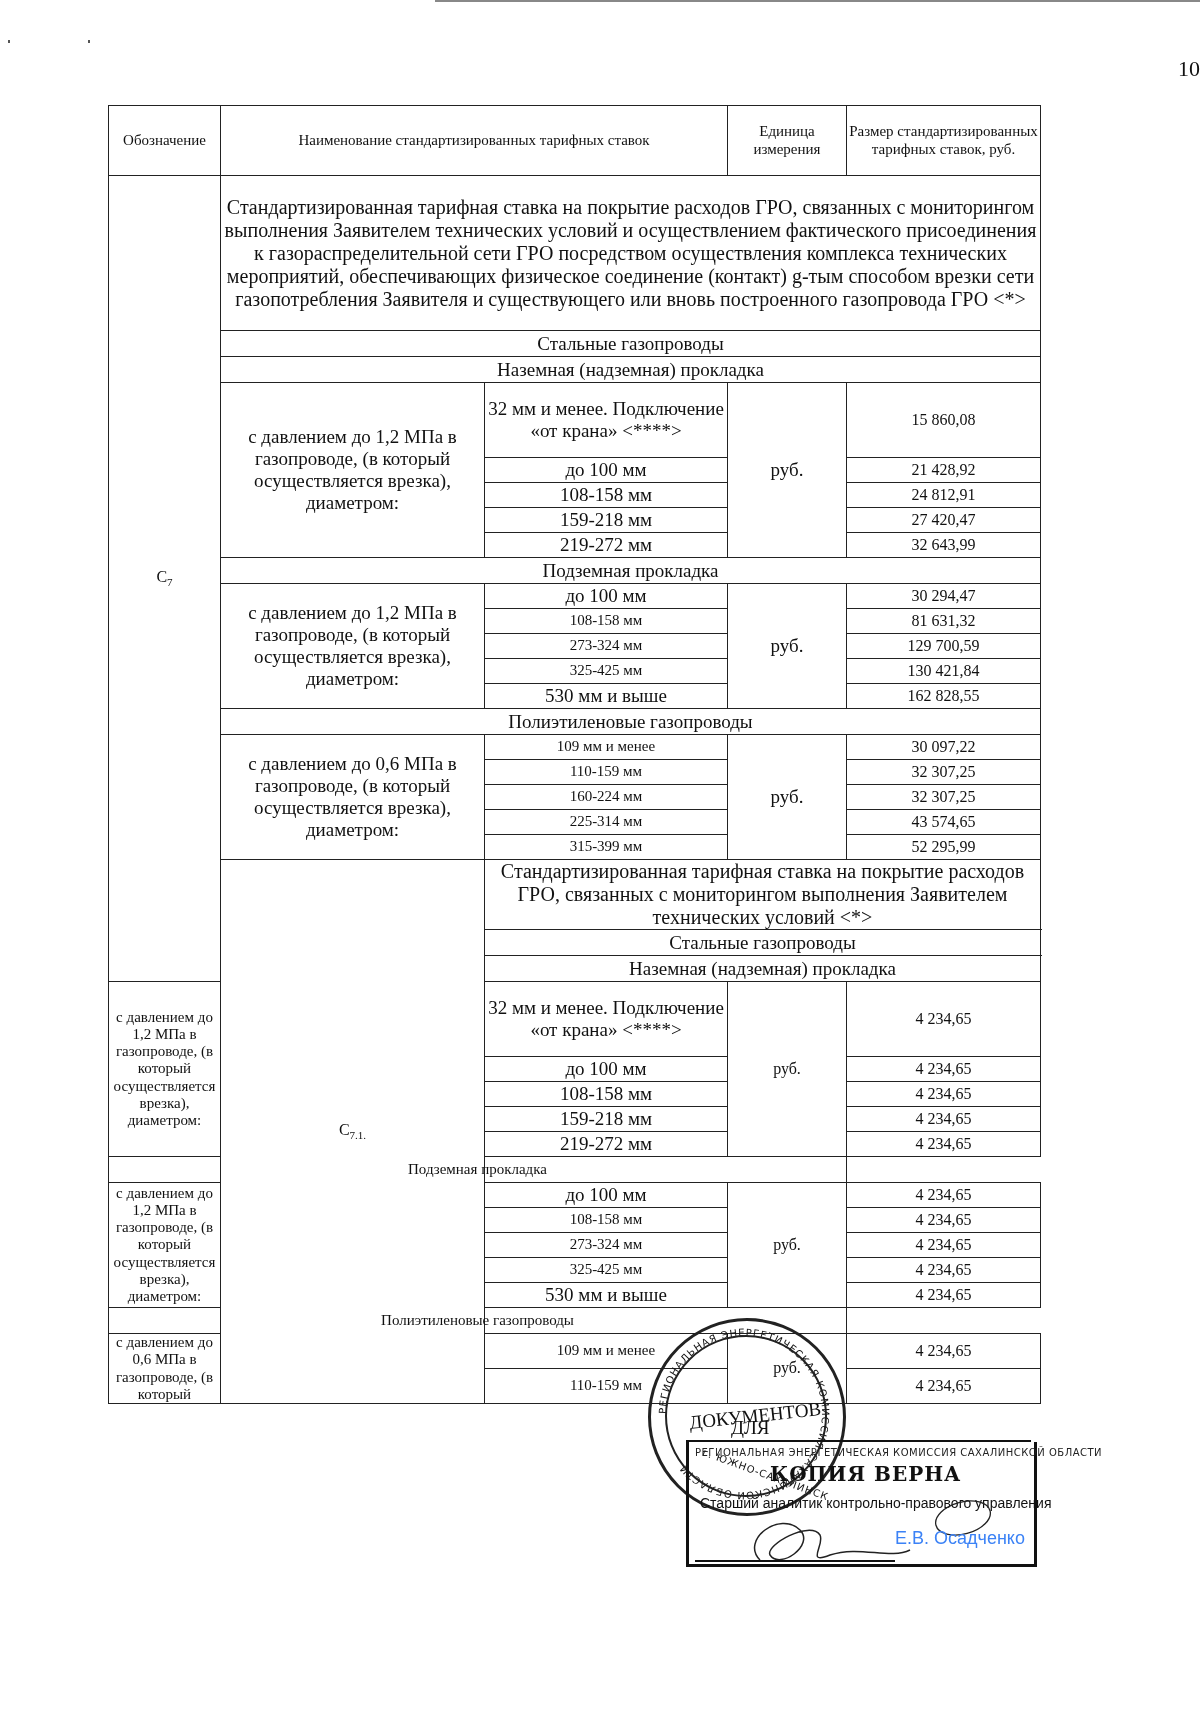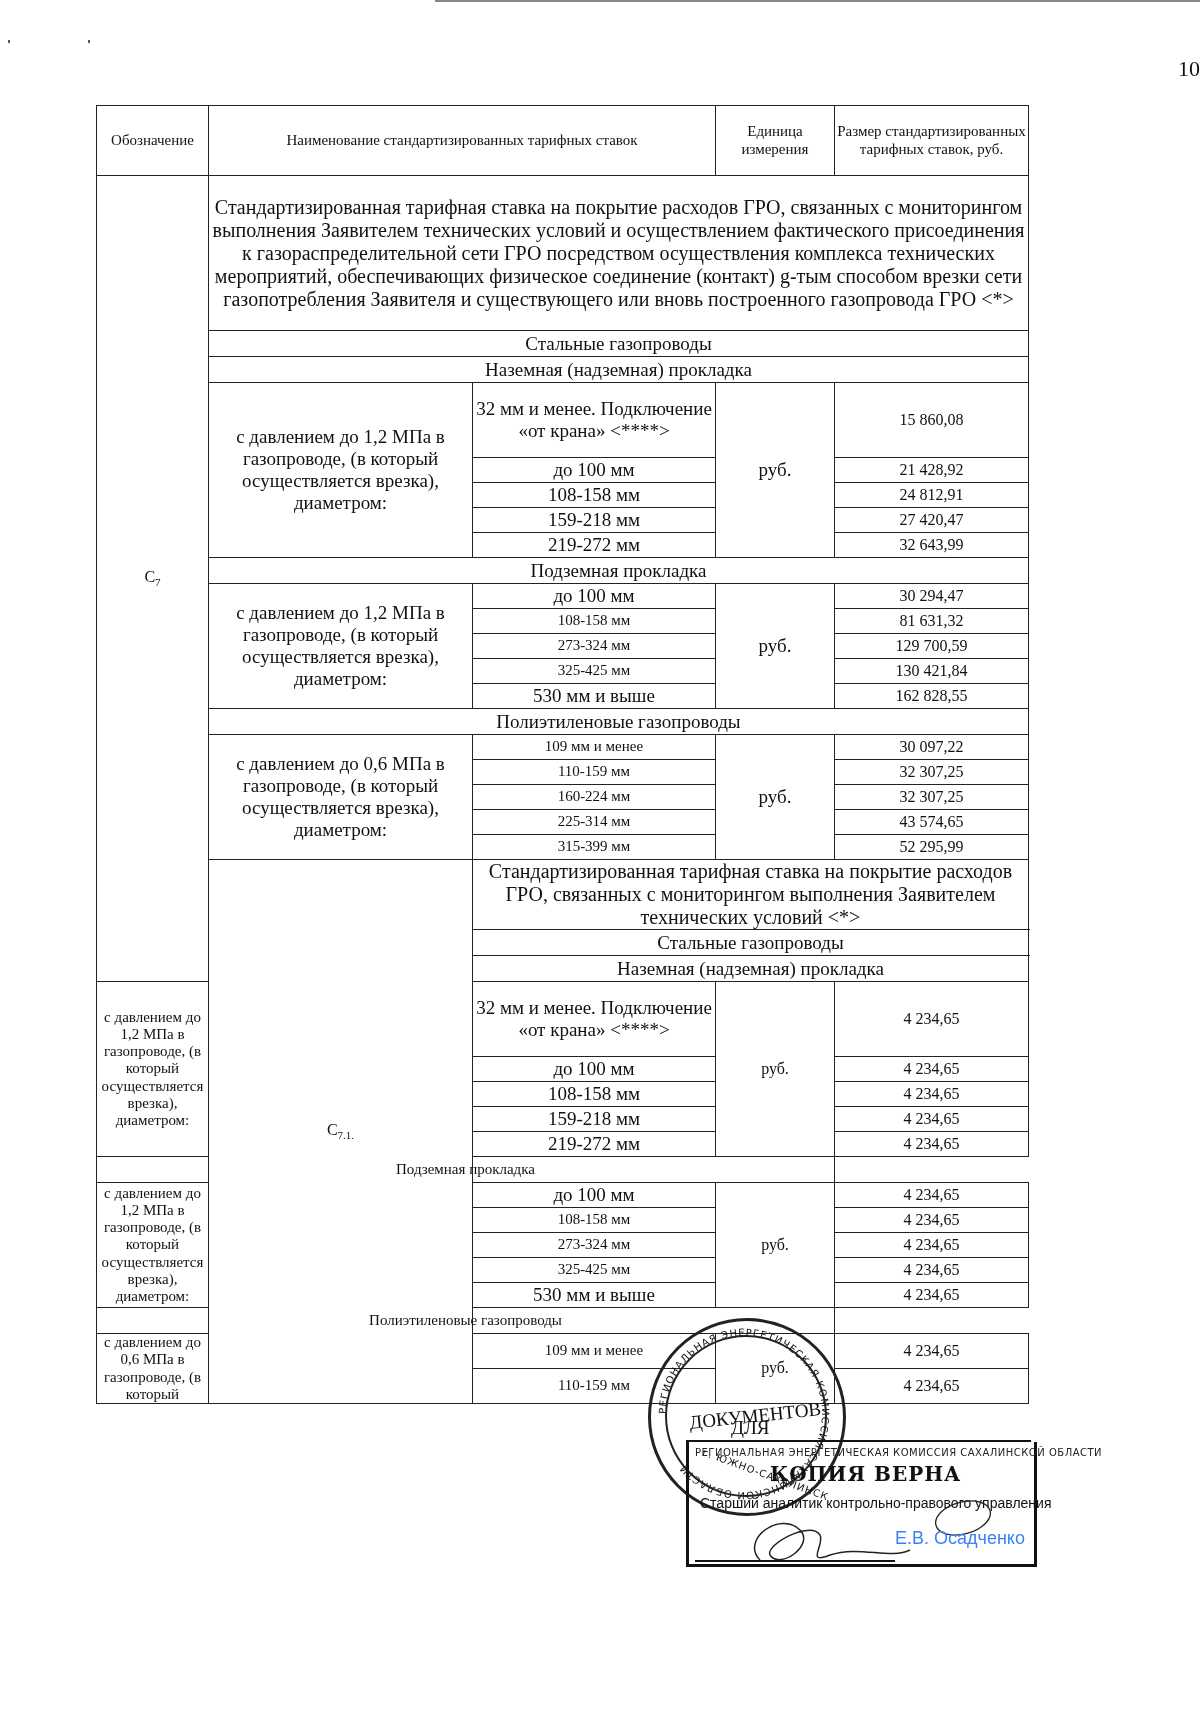--- a/index.html
+++ b/index.html
@@ -1,21 +1,21 @@
 <!DOCTYPE html>
 <html><head>
 <meta charset="utf-8">
 <style>
   html, body { margin:0; padding:0; background:#ffffff; }
   body { width:1200px; height:1723px; position:relative; overflow:hidden;
          font-family:"Liberation Serif", "DejaVu Serif", serif; color:#111; }
   .page-num { position:absolute; left:0; width:1200px; top:56px; text-align:right; font-size:22px; }
   .topline { position:absolute; top:0; left:435px; width:765px; height:2px; background:#888; }
   .speck { position:absolute; width:2px; height:3px; background:#555; }
-  table.tariff { position:absolute; left:96px; top:105px; width:932px; border-collapse:collapse; table-layout:fixed;padding-left:28px; }
+  table.tariff { position:absolute; left:108px; top:105px; width:932px; border-collapse:collapse; table-layout:fixed;padding-left:28px; }
   table.tariff td { border:1.5px solid #222; padding:0 2px; text-align:center; vertical-align:middle; line-height:1.15; overflow:hidden; }
   .hdr td { font-size:15px; height:69px; }
   .code { font-size:16px; }
   .code sub { font-size:11px; }
   .title td, td.title { font-size:20px; line-height:26px; padding:2px 6px; }
   .section td, td.section { font-size:19px; height:25px; line-height:22px;margin-top:8px; }
   .section-sm { font-size:15px !important; }
   .desc { font-size:19px; line-height:23px; }
   .desc-sm { font-size:15px; line-height:19px; }
   .size { font-size:19px; }

